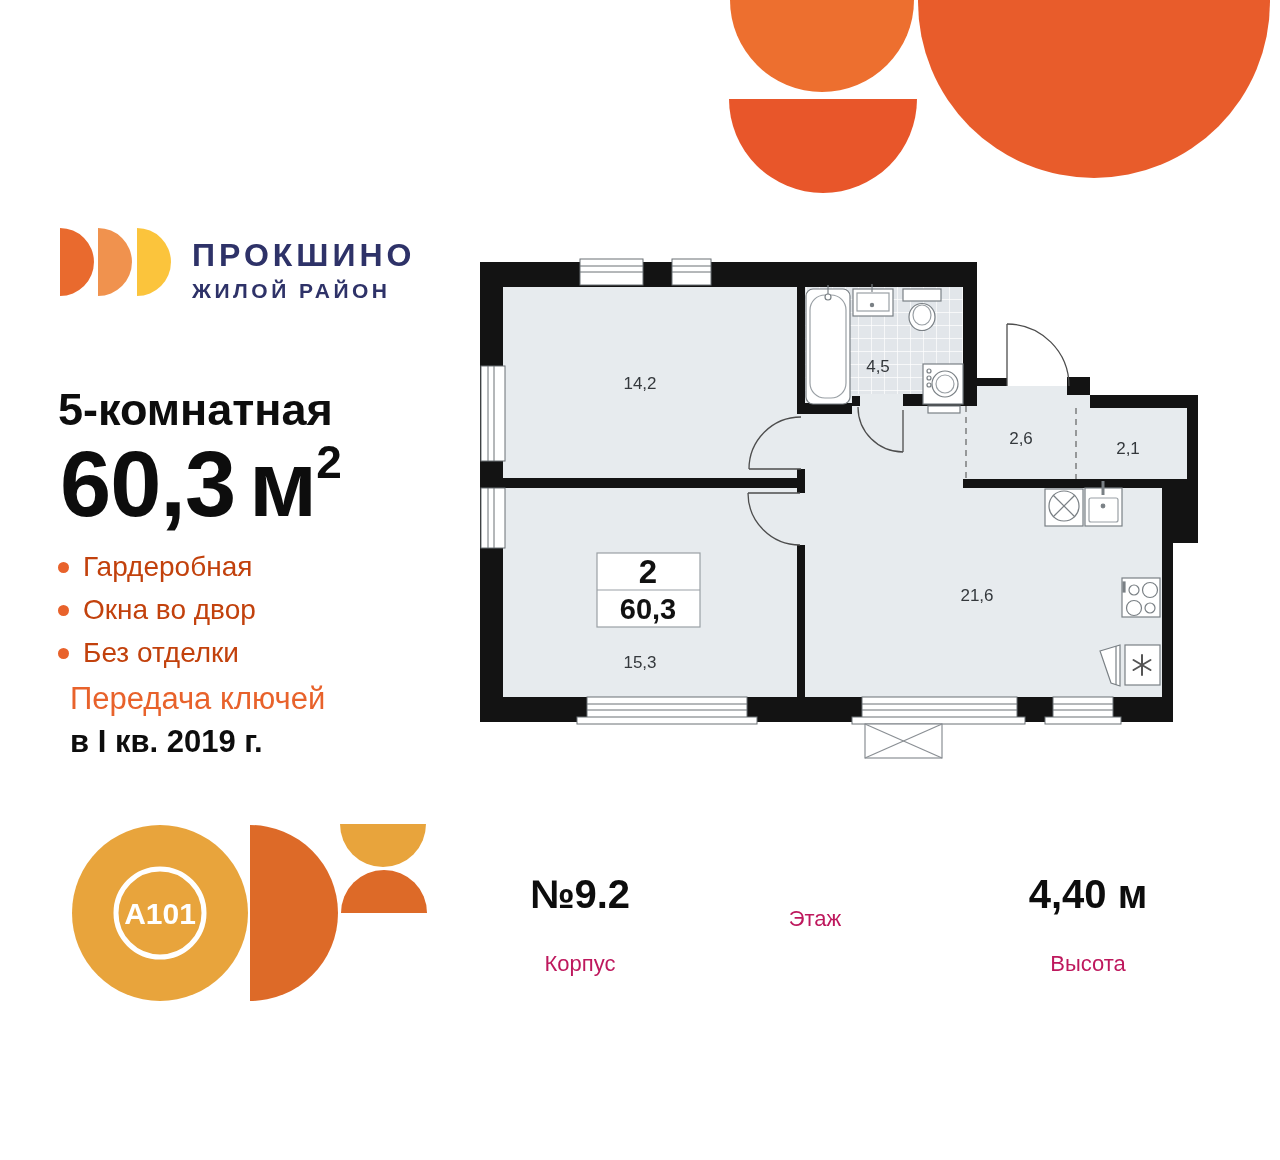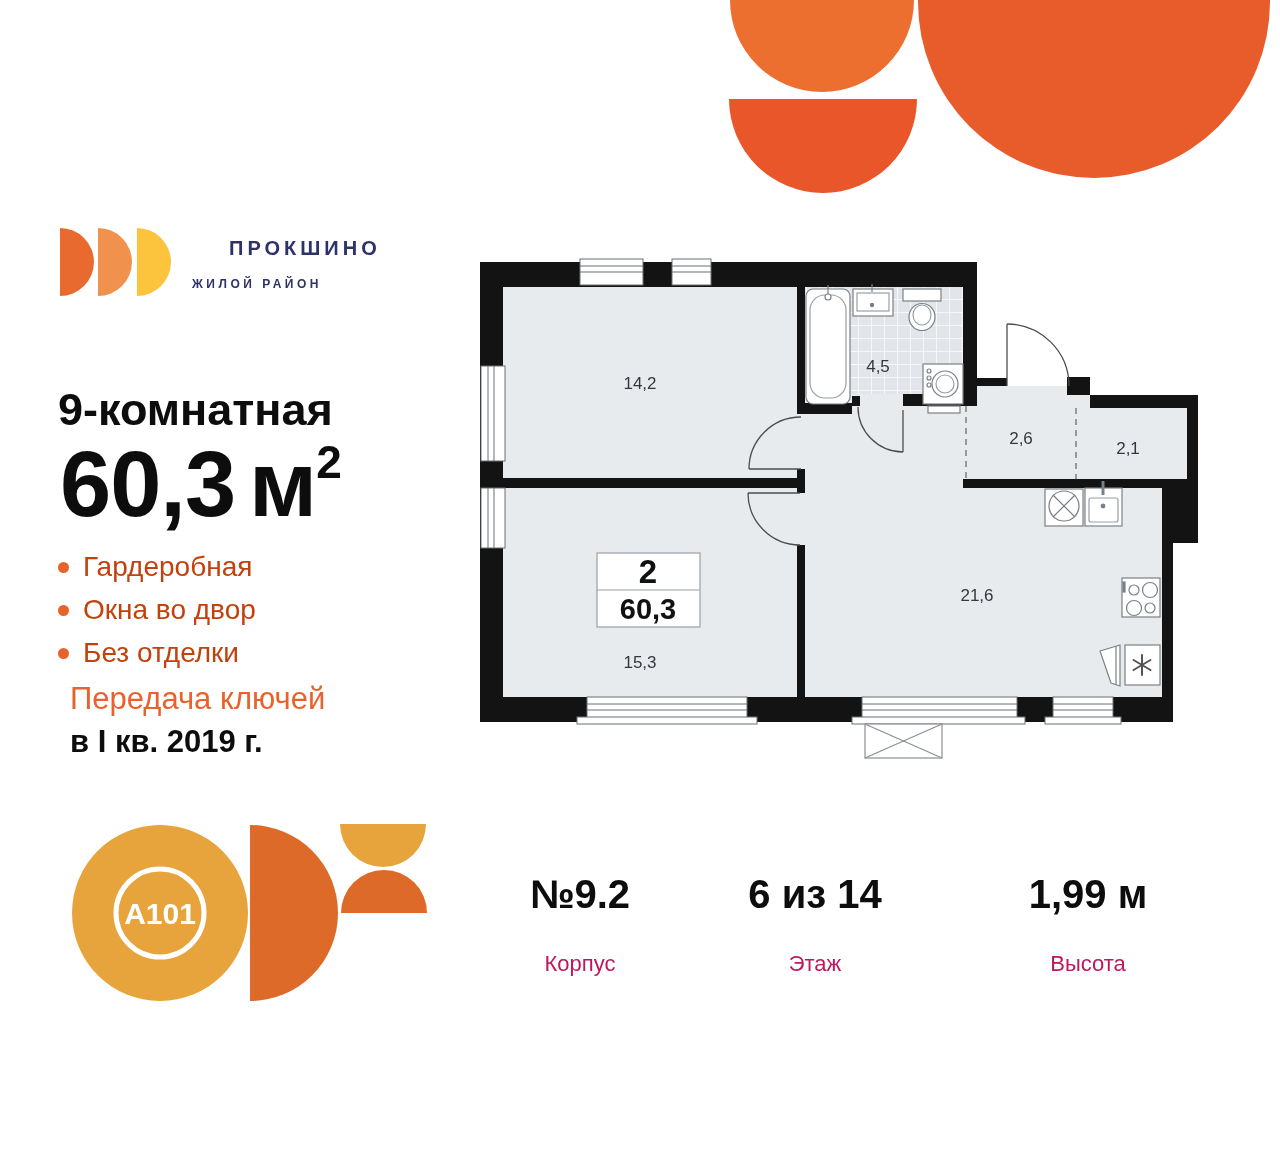--- a/index.html
+++ b/index.html
@@ -4,22 +4,22 @@
 <style>
   * { margin:0; padding:0; box-sizing:border-box; }
   html,body { width:1280px; height:1160px; background:#ffffff; overflow:hidden;
               font-family:"Liberation Sans", sans-serif; }
   .stage { position:relative; width:1280px; height:1160px; background:#fff; }
 
   .abs { position:absolute; }
 
   
   .brand-text { position:absolute; left:192px; top:237px; color:#2E3268; }
-  .brand-name { font-size:20px; font-weight:800; letter-spacing:4px;margin-left:37px; }
-  .brand-tagline { font-size:12px; font-weight:700; letter-spacing:3.5px; margin-top:17px; }
+  .brand-name { font-size:32px; font-weight:800; letter-spacing:4px; }
+  .brand-tagline { font-size:21px; font-weight:700; letter-spacing:3.5px; margin-top:5px; }
 
   
   .type-title { position:absolute; left:58px; top:384px; font-size:45px; font-weight:800; color:#0d0d0d; }
   .area-line  { position:absolute; left:60px; top:438px; font-size:92px; font-weight:800; color:#0d0d0d; line-height:1; letter-spacing:-1px; }
   .area-line sup { font-size:46px; vertical-align:38px; font-weight:800; }
   .area-unit { margin-left:14px; }
 
   .features { position:absolute; left:58px; top:551px; list-style:none; }
   .feature-row { display:flex; align-items:center; margin-bottom:11px; }
   .feature-dot { width:11px; height:11px; border-radius:50%; background:#E8622B; margin-right:14px; flex:none; }
@@ -52,21 +52,21 @@
   <svg class="abs" style="left:56px; top:226px;" width="120" height="74" viewBox="56 226 120 74">
     <path d="M 60,228 A 34,34 0 0 1 60,296 Z" fill="#E96A2E"></path>
     <path d="M 98,228 A 34,34 0 0 1 98,296 Z" fill="#F0924E"></path>
     <path d="M 137,228 A 34,34 0 0 1 137,296 Z" fill="#FBC43C"></path>
   </svg>
   <div class="brand-text">
     <div class="brand-name">ПРОКШИНО</div>
     <div class="brand-tagline">ЖИЛОЙ РАЙОН</div>
   </div>
 
-  <div class="type-title">9-комнатная</div>
+  <div class="type-title">5-комнатная</div>
   <div class="area-line"><span>60,3</span><span class="area-unit">м</span><sup>2</sup></div>
 
   <ul class="features">
     <li class="feature-row">
       <span class="feature-dot"></span>
       <span class="feature-label">Гардеробная</span>
     </li>
     <li class="feature-row">
       <span class="feature-dot"></span>
       <span class="feature-label">Окна во двор</span>
@@ -265,21 +265,20 @@
     <text x="1128" y="454" text-anchor="middle" class="plan-label">2,1</text>
     <text x="977" y="601" text-anchor="middle" class="plan-label">21,6</text>
     <text x="640" y="668" text-anchor="middle" class="plan-label">15,3</text>
   </svg>
 
   <div class="detail-col col-1">
     <div class="detail-value">№9.2</div>
     <div class="detail-label">Корпус</div>
   </div>
   <div class="detail-col col-2">
-    <div class="detail-value">6 из 14</div>
     <div class="detail-label">Этаж</div>
   </div>
   <div class="detail-col col-3">
-    <div class="detail-value">1,99 м</div>
+    <div class="detail-value">4,40 м</div>
     <div class="detail-label">Высота</div>
   </div>
 
 </div>
 
 </body></html>

